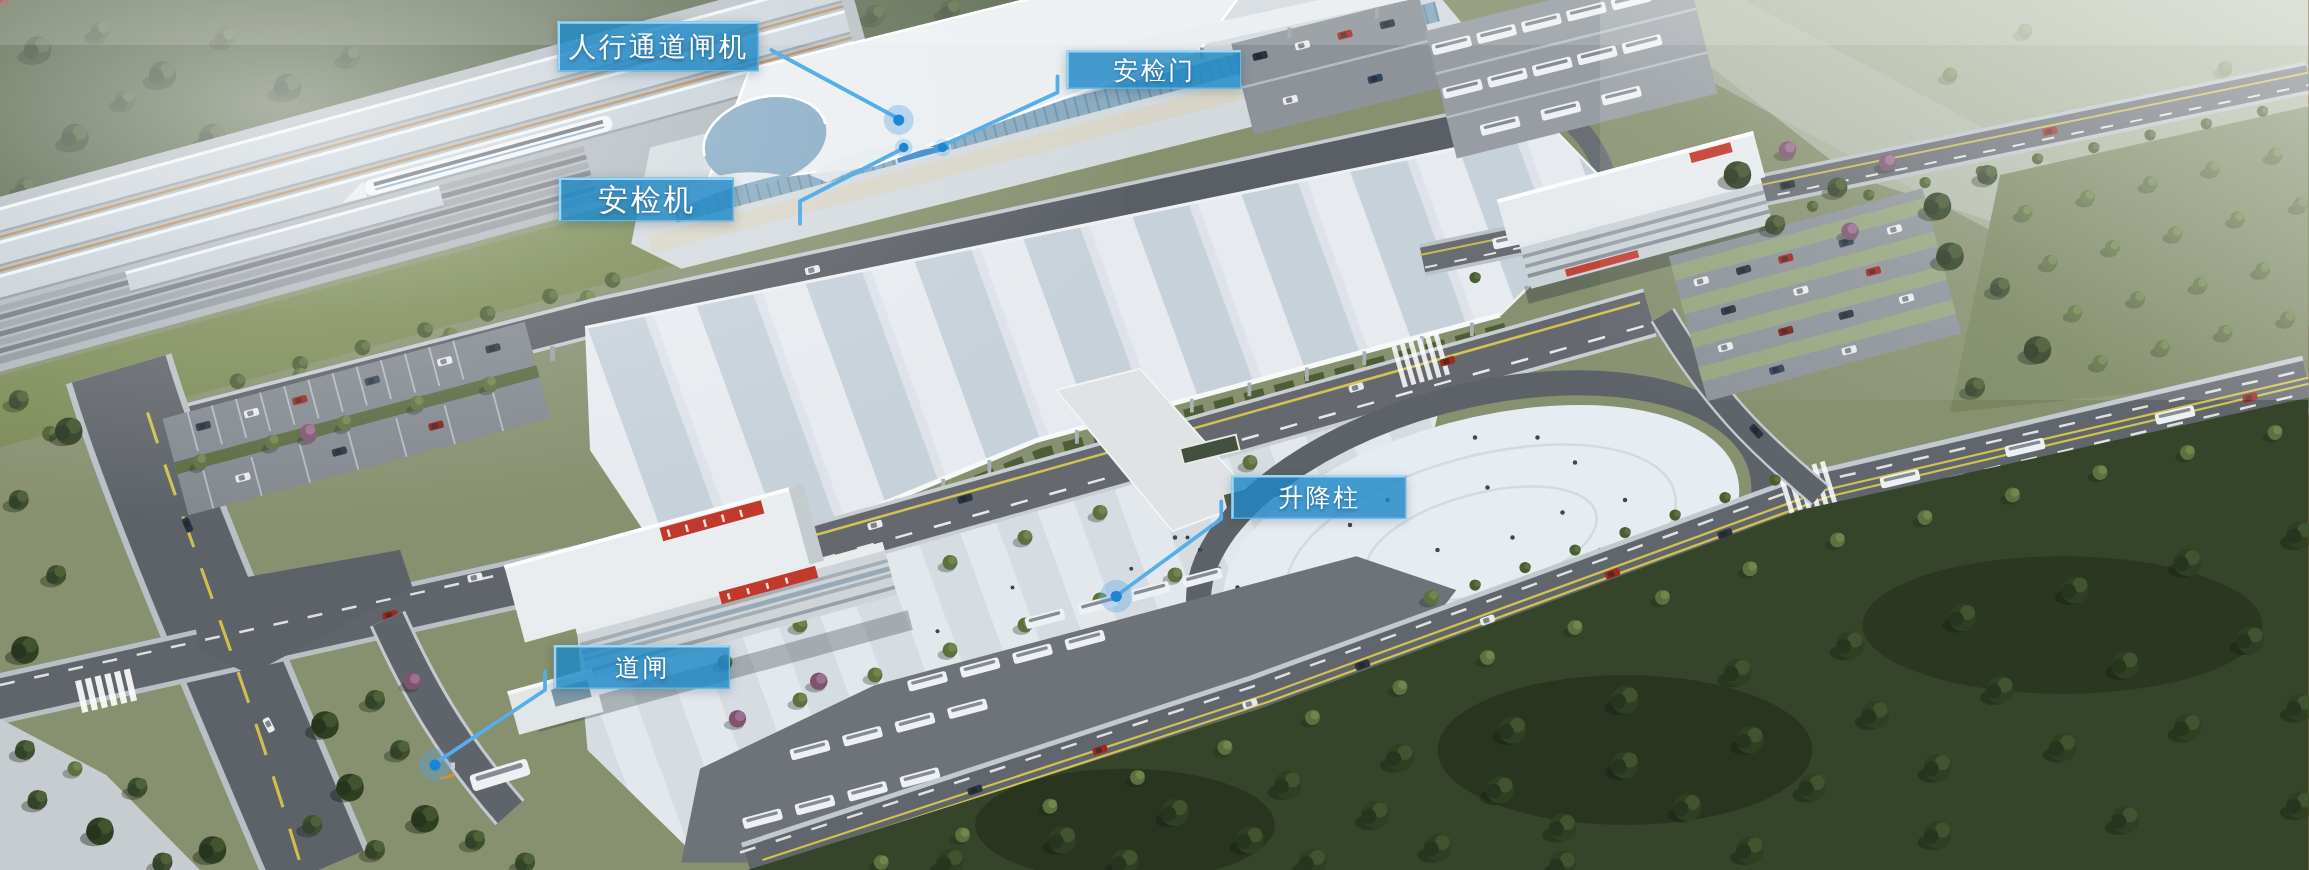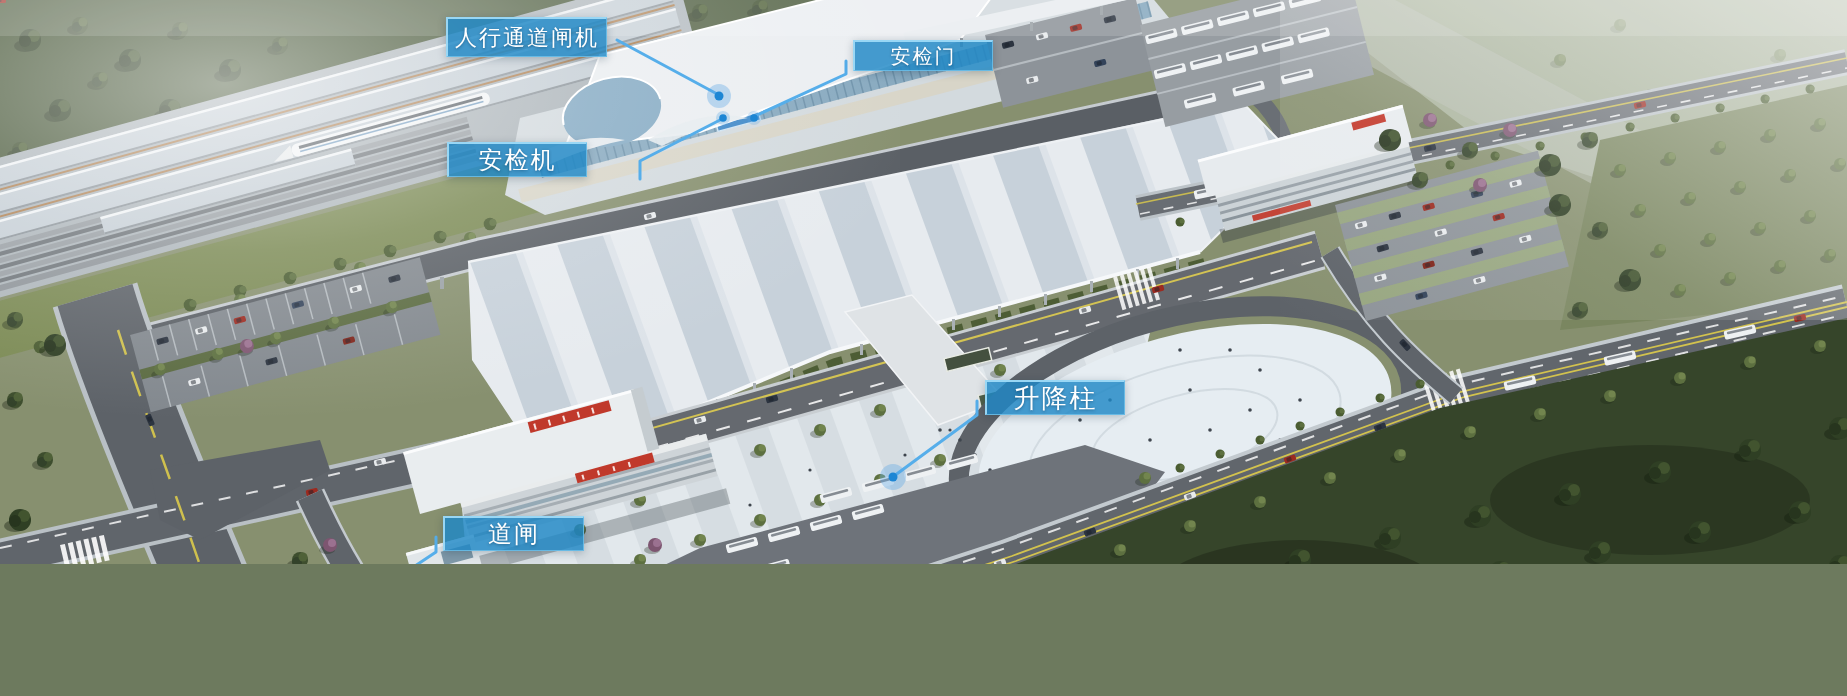--- a/index.html
+++ b/index.html
@@ -1,16 +1,16 @@
 <!DOCTYPE html>
 <html><head>
 <meta charset="utf-8">
 <style>
   html,body{margin:0;padding:0;background:#6d7a5e;}
-  .stage{position:relative;width:1847px;height:564px;overflow:hidden;
+  .stage{position:relative;width:1847px;height:696px;overflow:hidden;
          font-family:"Liberation Sans",sans-serif;background:#c2410c;}
   .scene,.overlay{position:absolute;left:0;top:0;width:1847px;height:696px;display:block;}
   .overlay{pointer-events:none;}
   .callout{
     position:absolute;display:flex;align-items:center;justify-content:center;
     background:rgba(30,136,198,0.82);
     border:1px solid rgba(116,195,234,0.8);
     border-top:2px solid rgba(158,219,248,0.95);
     border-left:2px solid rgba(158,219,248,0.95);
     color:#ffffff;letter-spacing:2px;
@@ -770,20 +770,20 @@
 
 <div class="callout" style="left:446px;top:17px;width:161px;height:40px;font-size:22px">
   <span>人行通道闸机</span>
 </div>
 <div class="callout" style="left:853px;top:40px;width:140px;height:31px;font-size:20px">
   <span>安检门</span>
 </div>
 <div class="callout" style="left:447px;top:142px;width:140px;height:35px;font-size:24px">
   <span>安检机</span>
 </div>
-<div class="callout" style="left:985px;top:380px;width:140px;height:35px;font-size:26px">
+<div class="callout" style="left:985px;top:380px;width:140px;height:35px;font-size:20px">
   <span>升降柱</span>
 </div>
-<div class="callout" style="left:443px;top:516px;width:141px;height:35px;font-size:24px">
+<div class="callout" style="left:443px;top:516px;width:141px;height:35px;font-size:20px">
   <span>道闸</span>
 </div>
 
 </div>
 
 </body></html>

